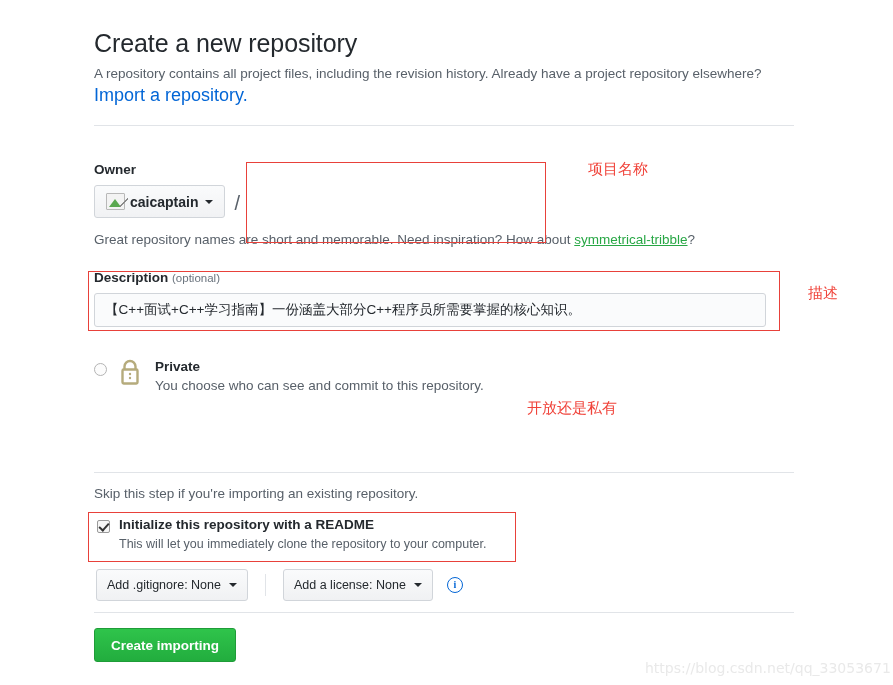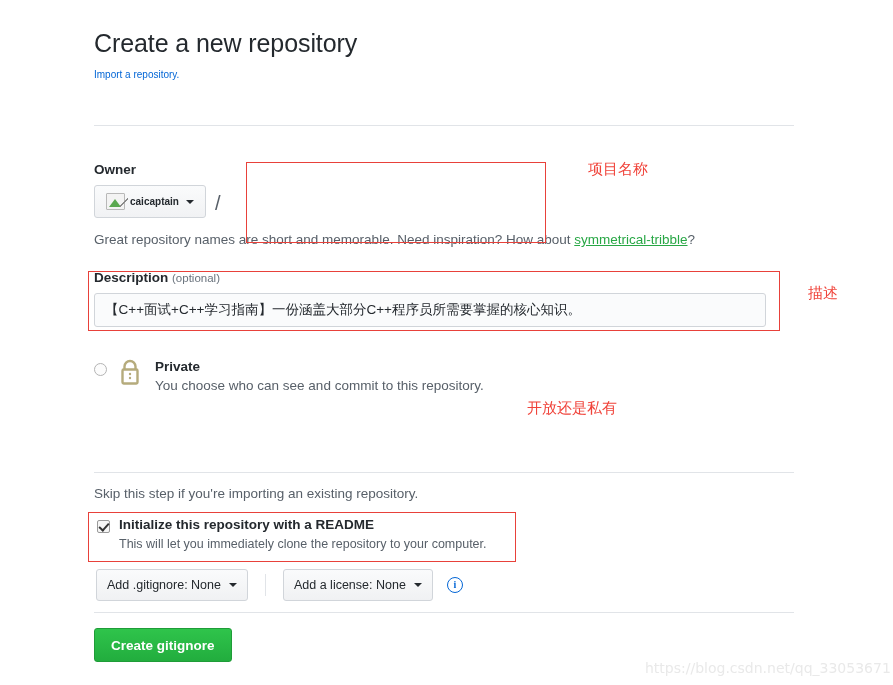--- a/index.html
+++ b/index.html
@@ -13,21 +13,21 @@
   }
   .page { position: relative; width: 893px; height: 685px; }
 
   
   .header { position: absolute; left: 94px; top: 28px; width: 700px; }
   .page-title {
     font-size: 25px; font-weight: 400; color: #24292e;
     letter-spacing: -0.1px; margin: 0 0 6px 0; line-height: 1.2;
   }
   .subtitle { font-size: 13.5px; color: #586069; line-height: 1.55; }
-  .link-blue { color: #0366d6; font-size: 10px; text-decoration: none; }
+  .link-blue { color: #0366d6; font-size: 18px; text-decoration: none; }
 
   .divider {
     position: absolute; left: 94px; width: 700px; height: 1px;
     background: #e1e4e8;
   }
   #div1 { top: 125px; }
   #div2 { top: 472px; }
   #div3 { top: 612px; }
 
   
@@ -37,21 +37,21 @@
     display: block; margin-bottom: 7px; line-height: 1.2;
   }
   .req-star { color: #cb2431; font-size: 10px; vertical-align: super; font-weight: normal; }
   .optional { color: #6a737d; font-weight: normal; font-size: 11.5px; }
 
   .owner-btn {
     display: inline-flex; align-items: center; gap: 5px;
     height: 33px; padding: 2px 11px;
     background: linear-gradient(#fafbfc, #f1f2f4);
     border: 1px solid #d1d5da; border-radius: 3px;
-    font-size: 10px; font-weight: bold; color: #24292e;
+    font-size: 14px; font-weight: bold; color: #24292e;
     cursor: pointer; white-space: nowrap;
   }
   .broken-img {
     position: relative; width: 19px; height: 17px; flex: 0 0 auto;
     border: 1px solid #b8b8b8; background: #f3f3f3; border-radius: 1px;
   }
   .broken-img::before {
     content: ""; position: absolute; left: 2px; bottom: 2px;
     border-left: 6px solid transparent; border-right: 6px solid transparent;
     border-bottom: 8px solid #5aa84f;
@@ -174,20 +174,21 @@
     font-family: "DejaVu Sans", sans-serif; white-space: nowrap;
   }
 </style>
 </head>
 <body>
 
 <div class="page">
 
   <div class="header">
     <h1 class="page-title">Create a new repository</h1>
+    <div class="subtitle">A repository contains all project files, including the revision history. Already have a project repository elsewhere?</div>
     <a class="link-blue" href="#">Import a repository.</a>
   </div>
 
   <div class="divider" id="div1"></div>
 
   <div class="owner-repo">
     <div>
       <span class="field-label">Owner</span>
       <button class="owner-btn">
         <span class="broken-img"></span>
@@ -251,21 +252,21 @@
     <span class="dd-sep"></span>
     <button class="dd-btn">
       <span>Add a license: None</span>
       <span class="caret"></span>
     </button>
     <span class="info-icon">i</span>
   </div>
 
   <div class="divider" id="div3"></div>
 
-  <button class="submit-btn">Create gitignore</button>
+  <button class="submit-btn">Create importing</button>
 
   <div class="anno-box" id="box-name"></div>
   <div class="anno-box" id="box-desc"></div>
   <div class="anno-box" id="box-readme"></div>
 
   <div class="anno-text" id="anno-name">项目名称</div>
   <div class="anno-text" id="anno-desc">描述</div>
   <div class="anno-text" id="anno-vis">开放还是私有</div>
 
   <div class="watermark">https://blog.csdn.net/qq_33053671</div>

